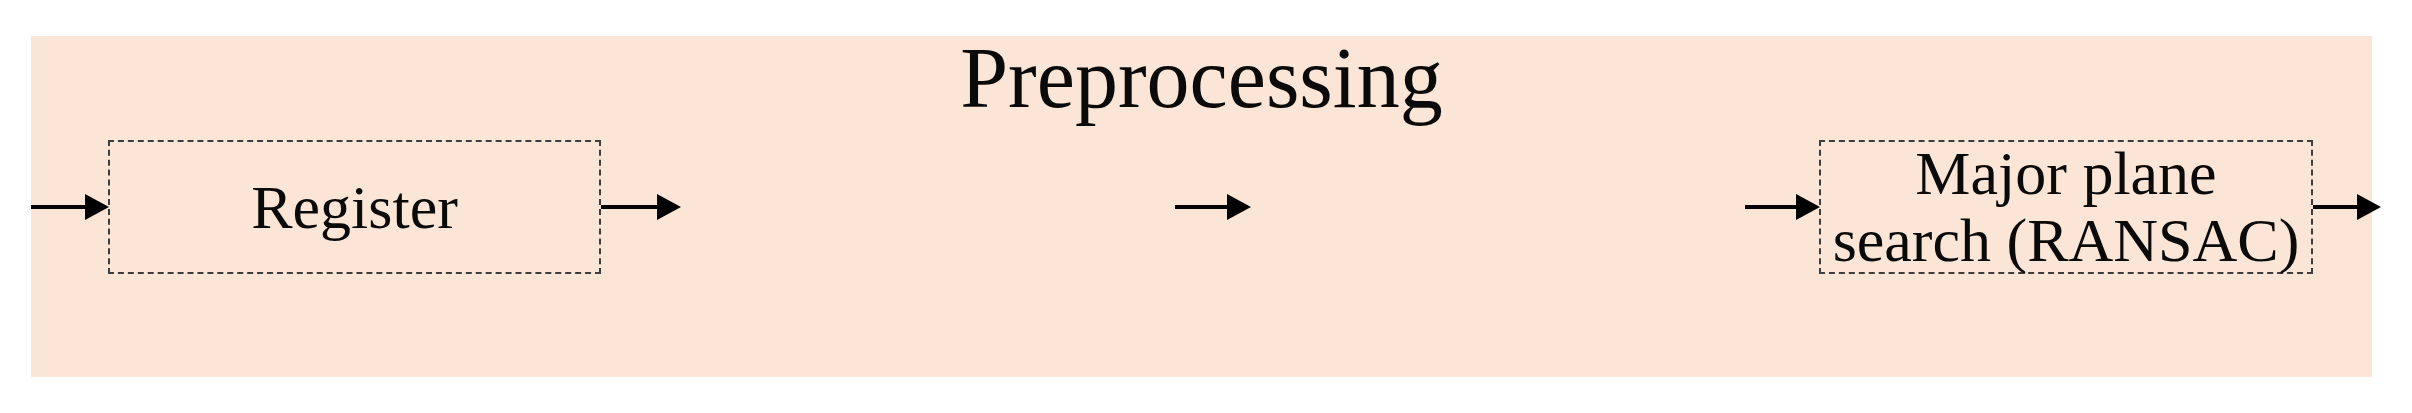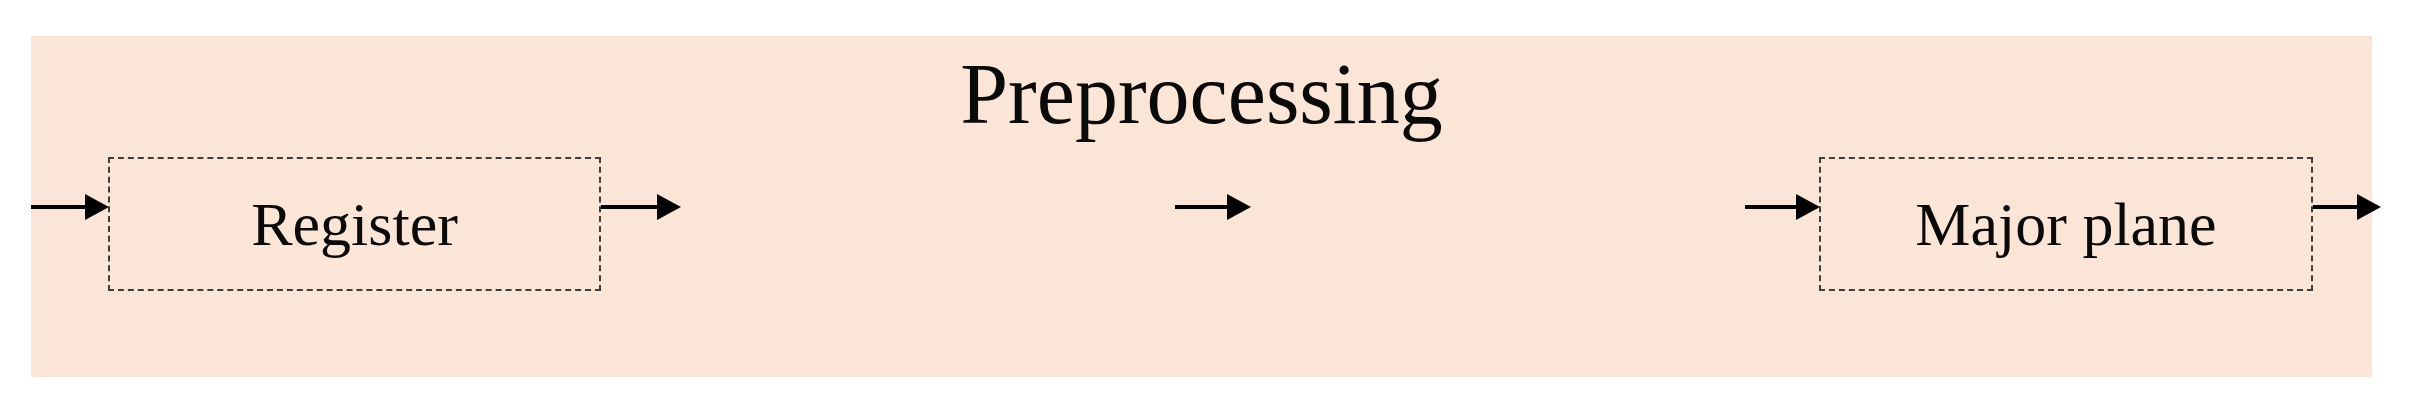--- a/index.html
+++ b/index.html
@@ -23,31 +23,31 @@
     overflow:hidden;
   }
   .panel{
     position:absolute;
     left:31px; top:36px;
     width:2341px; height:341px;
     background:var(--panel-fill);
   }
   .panel-title{
     position:absolute;
-    left:31px; top:44px;
+    left:31px; top:28px;
     width:2341px;
     text-align:center;
     font-size:86px;
     line-height:normal;
     color:var(--text);
     white-space:nowrap;
   }
   .step-box{
     position:absolute;
-    top:157px;
+    top:140px;
     height:134px;
     border:2px dashed var(--box-border);
     display:flex;
     flex-direction:column;
     align-items:center;
     justify-content:center;
     text-align:center;
     font-size:62px;
     line-height:67px;
     color:var(--text);
@@ -99,20 +99,21 @@
   </div>
 
 
   <div class="arrow">
     <div class="arrow-line" style="left:1745px;width:53px;"></div>
     <div class="arrow-head" style="left:1796px;"></div>
   </div>
 
   <div class="step-box" style="left:1819px;width:494px;text-align:center;">
     <div class="step-line">Major plane</div>
+    <div class="step-line">search (RANSAC)</div>
   </div>
 
   <div class="arrow">
     <div class="arrow-line" style="left:2313px;width:46px;"></div>
     <div class="arrow-head" style="left:2357px;"></div>
   </div>
 
 </div>
 
 </body></html>

